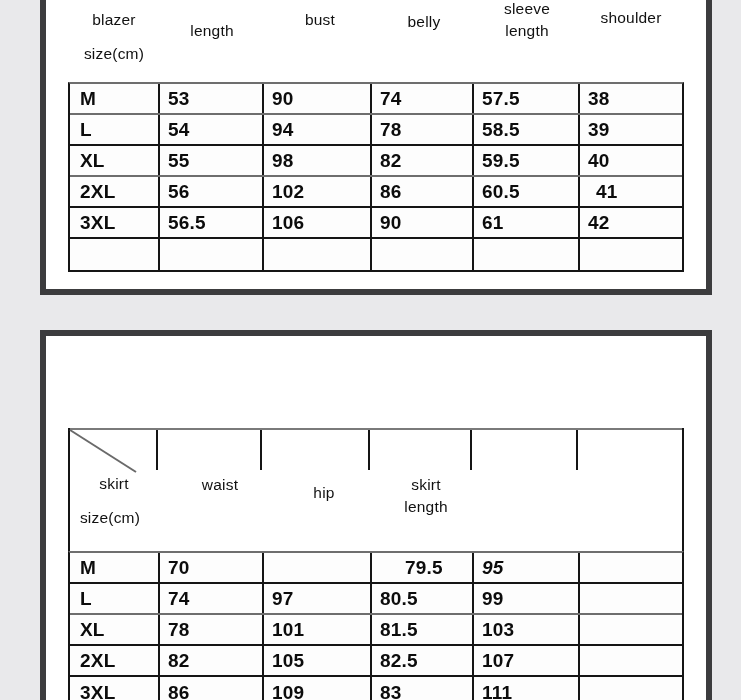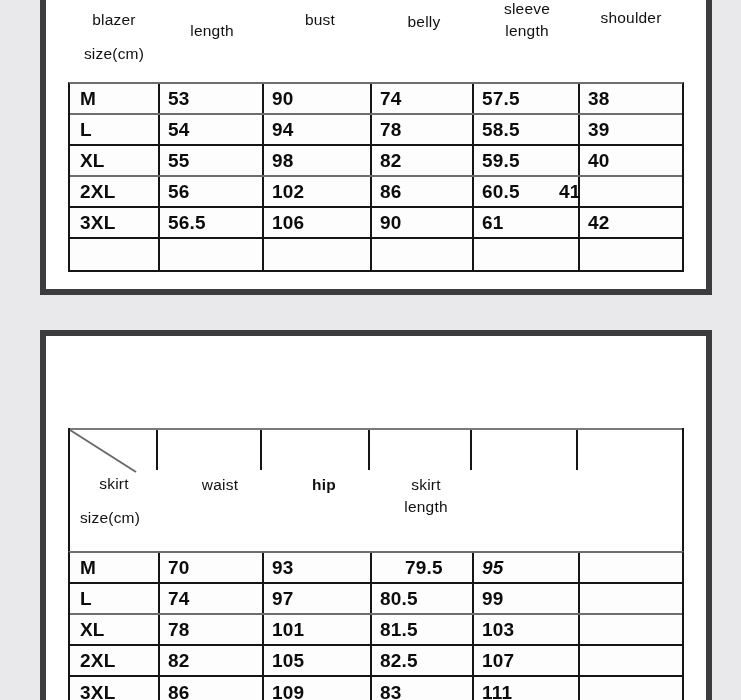--- a/index.html
+++ b/index.html
@@ -195,21 +195,21 @@
         <div class="gcell" style="left:402px; width:106px;border-radius:7px;">59.5</div>
         <div class="gcell" style="left:508px; width:104px;">40</div>
       </div>
 
       <div class="grow thick">
         <div class="gcell first" style="left:0px;   width:88px;">2XL</div>
         <div class="gcell" style="left:88px;  width:104px;text-align:center;">56</div>
         <div class="gcell" style="left:192px; width:108px;">102</div>
         <div class="gcell" style="left:300px; width:102px;">86</div>
         <div class="gcell" style="left:402px; width:106px;">60.5</div>
-        <div class="gcell" style="left:479px; width:104px;">41</div>
+        <div class="gcell" style="left:516px; width:104px;">41</div>
       </div>
 
       <div class="grow thick">
         <div class="gcell first" style="left:0px;   width:88px;">3XL</div>
         <div class="gcell" style="left:88px;  width:104px;">56.5</div>
         <div class="gcell" style="left:192px; width:108px;">106</div>
         <div class="gcell" style="left:300px; width:102px;">90</div>
         <div class="gcell" style="left:402px; width:106px;">61</div>
         <div class="gcell" style="left:508px; width:104px;">42</div>
       </div>
@@ -244,21 +244,21 @@
         <line x1="2" y1="2" x2="68" y2="44" stroke="#6a6a6a" stroke-width="2"></line>
       </svg>
 
       <div class="hdr-cell" style="left:22px; top:139px; width:92px;">
         <div>skirt</div>
         <div style="margin-top:16px; margin-left:-8px;">size(cm)</div>
       </div>
 
       <div class="hdr-cell" style="left:128px; top:140px; width:92px;">waist</div>
 
-      <div class="hdr-cell" style="left:232px; top:140px; width:92px;font-weight:bold;">hip</div>
+      <div class="hdr-cell" style="left:232px; top:148px; width:92px;">hip</div>
 
       <div class="hdr-cell hdr-two-line" style="left:334px; top:138px; width:92px;">
         <div>skirt</div>
         <div>length</div>
       </div>
 
       <div class="hdr-cell" style="left:436px; top:140px; width:92px;"></div>
 
       <div class="hdr-cell" style="left:540px; top:140px; width:92px;"></div>
     </div>
@@ -267,21 +267,20 @@
 
       <div class="vline" style="left:88px;  height:100%;"></div>
       <div class="vline" style="left:192px; height:100%;"></div>
       <div class="vline" style="left:300px; height:100%;"></div>
       <div class="vline" style="left:402px; height:100%;"></div>
       <div class="vline" style="left:508px; height:100%;"></div>
 
       <div class="grow thick">
         <div class="gcell first" style="left:0px;   width:88px;">M</div>
         <div class="gcell" style="left:88px;  width:104px;">70</div>
-        <div class="gcell" style="left:192px; width:108px;">93</div>
         <div class="gcell" style="left:300px; width:102px;padding-left:35px;">79.5</div>
         <div class="gcell" style="left:402px; width:106px;font-style:italic;">95</div>
         <div class="gcell" style="left:508px; width:104px;"></div>
       </div>
 
       <div class="grow">
         <div class="gcell first" style="left:0px;   width:88px;">L</div>
         <div class="gcell" style="left:88px;  width:104px;">74</div>
         <div class="gcell" style="left:192px; width:108px;text-align:right;">97</div>
         <div class="gcell" style="left:300px; width:102px;">80.5</div>

